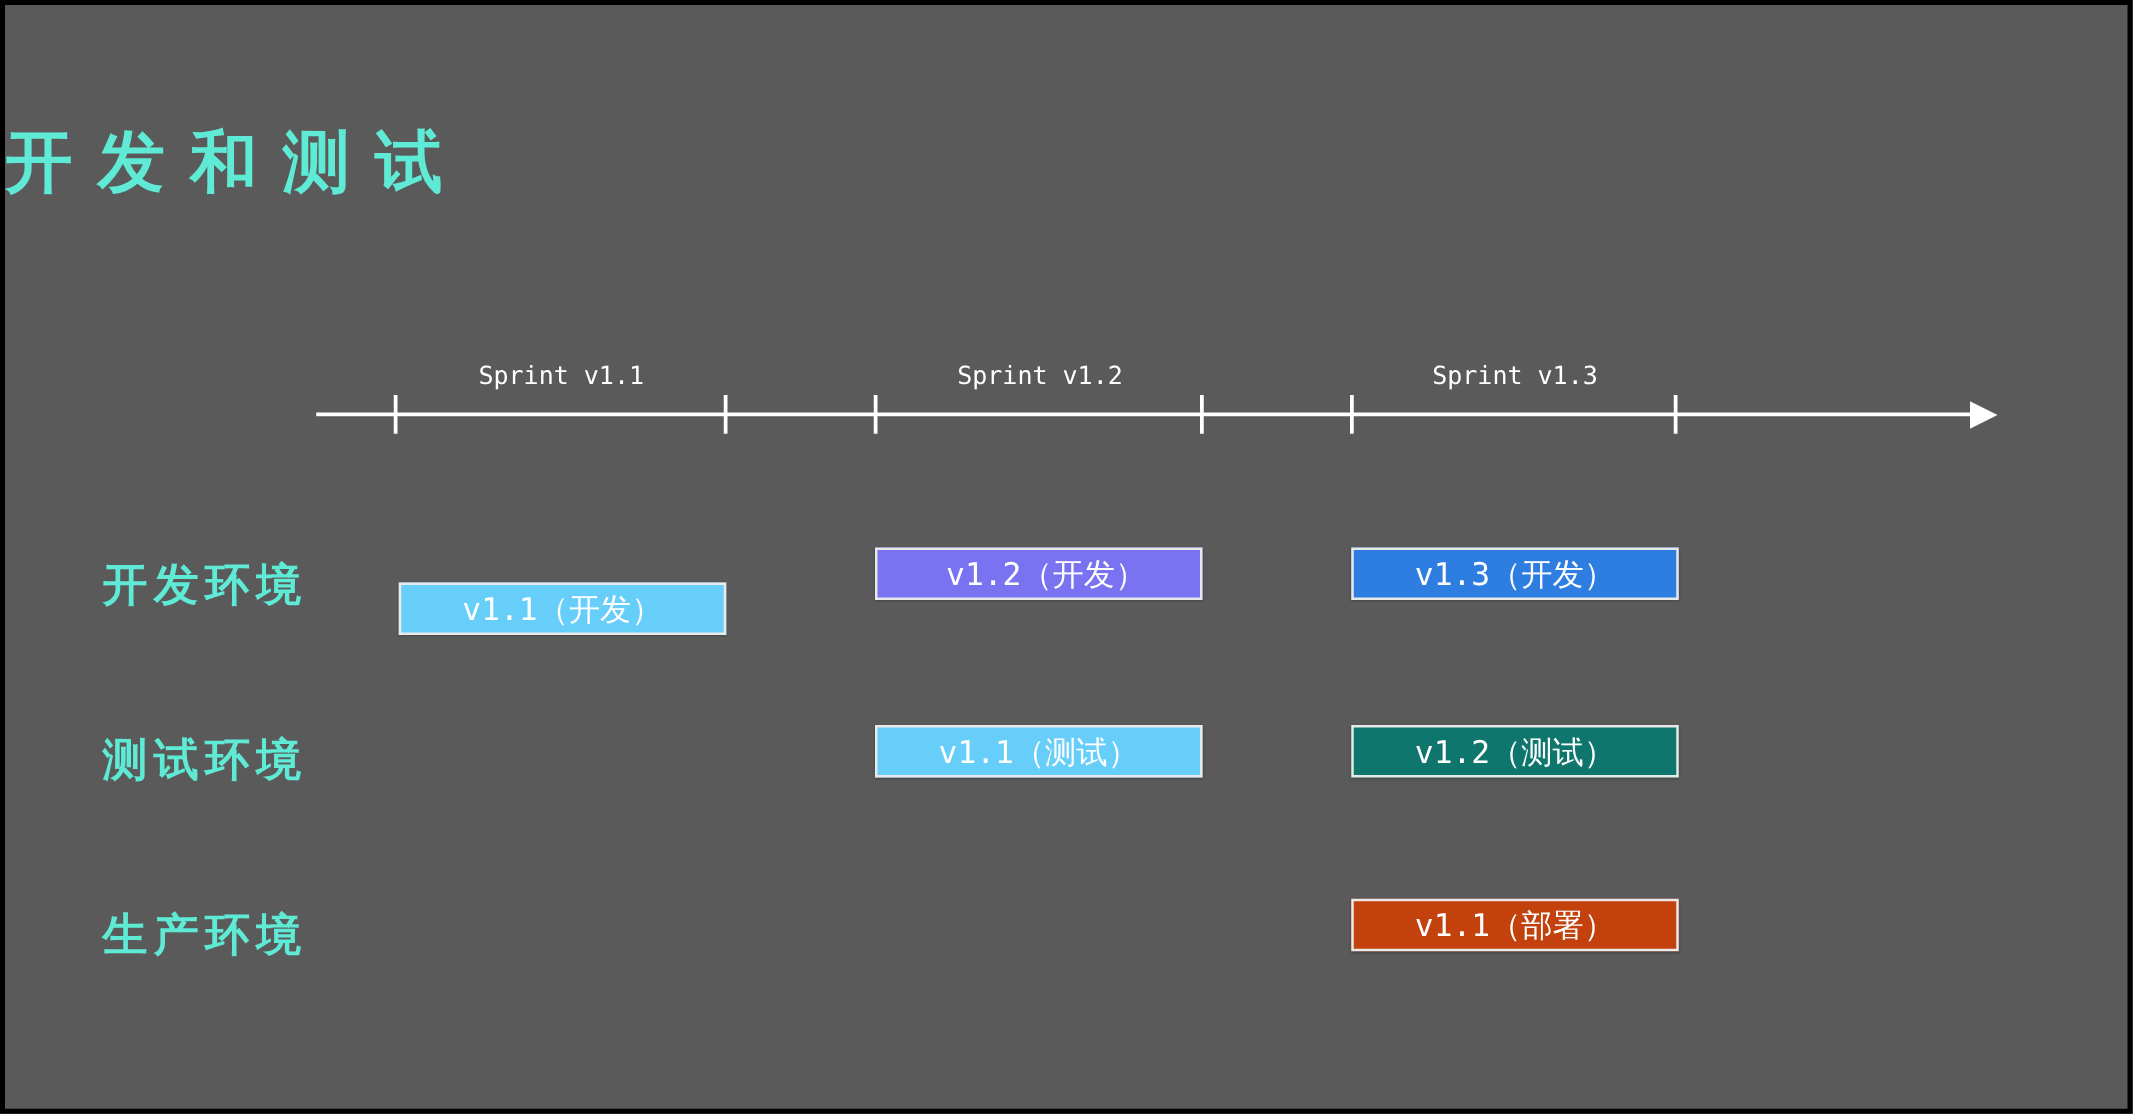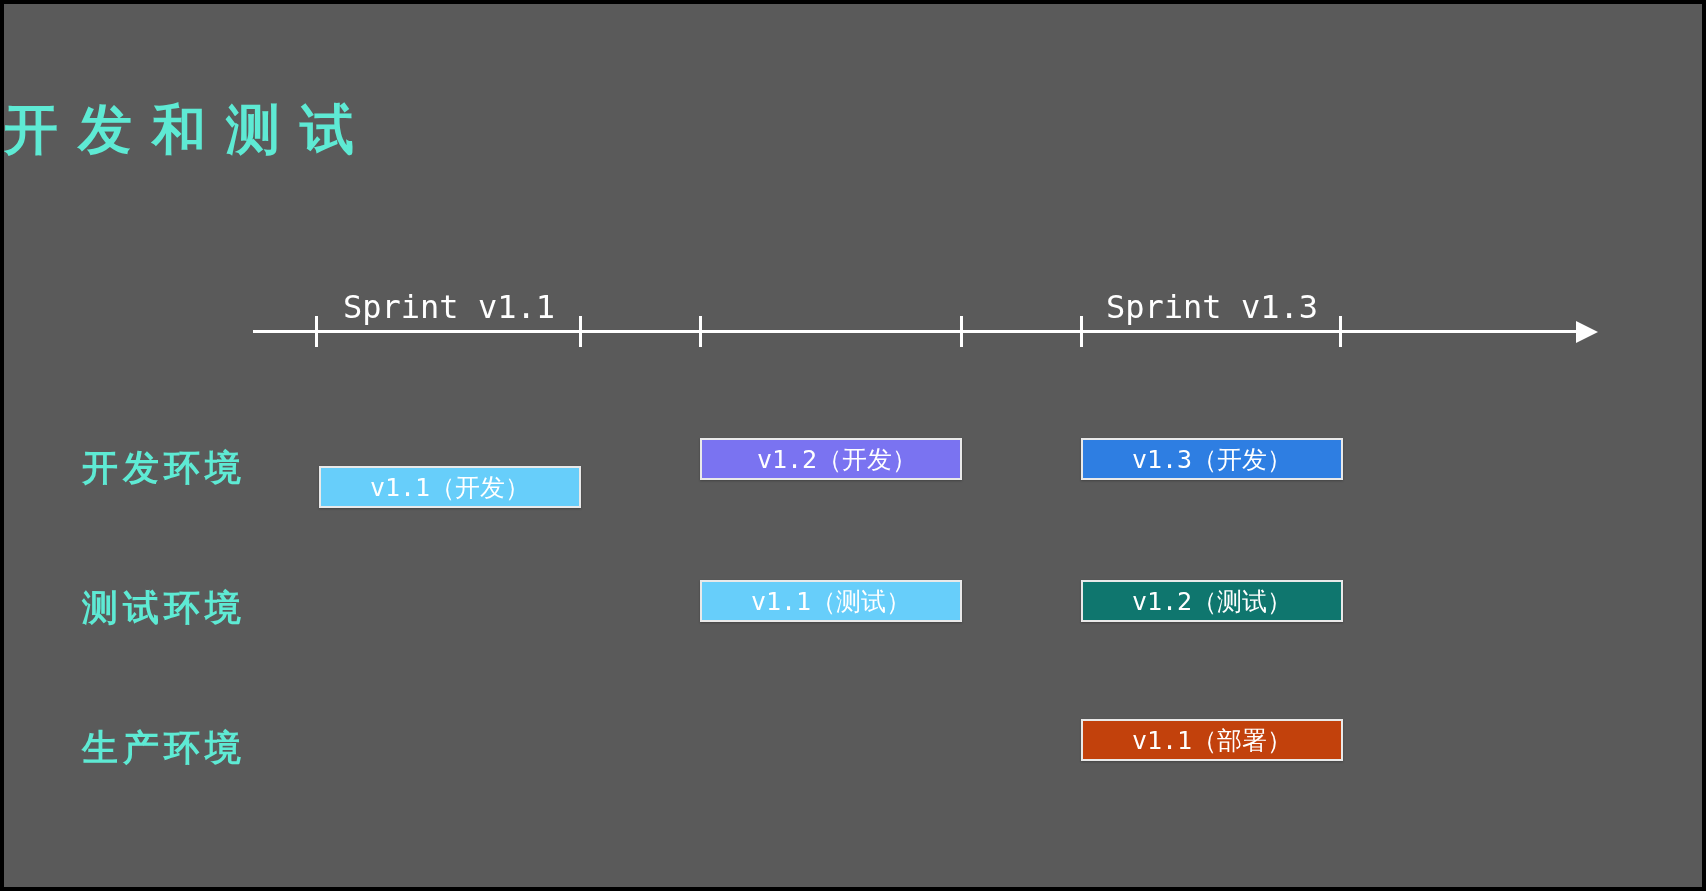--- a/index.html
+++ b/index.html
@@ -21,21 +21,21 @@
   
   .tl-line{position:absolute;left:249px;top:326px;width:1330px;height:3px;background:#fff;}
   .tl-arrow{
     position:absolute;left:1572px;top:317px;width:0;height:0;
     border-left:22px solid #fff;border-top:11px solid transparent;border-bottom:11px solid transparent;
   }
   .tick{position:absolute;top:312px;width:3px;height:31px;background:#fff;}
   .t0{left:311px}.t1{left:575px}.t2{left:695px}.t3{left:956px}.t4{left:1076px}.t5{left:1335px}
   .sprint{
     position:absolute;top:284px;width:300px;text-align:center;
-    color:#fff;font-size:32px;
+    color:#fff;font-size:20px;
     font-family:"DejaVu Sans Mono", monospace;
   }
   .s0{left:295px}.s1{left:678px}.s2{left:1058px}
   
   .rowlabel{
     position:absolute;left:78px;width:200px;
     color:#5eead4;font-size:36px;font-weight:bold;letter-spacing:5px;
   }
   .r0{top:440px}.r1{top:580px}.r2{top:720px}
   
@@ -60,20 +60,21 @@
   <div class="tl-line"></div>
   <div class="tl-arrow"></div>
   <div class="tick t0"></div>
   <div class="tick t1"></div>
   <div class="tick t2"></div>
   <div class="tick t3"></div>
   <div class="tick t4"></div>
   <div class="tick t5"></div>
 
   <div class="sprint s0">Sprint v1.1</div>
+  <div class="sprint s1">Sprint v1.2</div>
   <div class="sprint s2">Sprint v1.3</div>
 
   <div class="rowlabel r0">开发环境</div>
   <div class="rowlabel r1">测试环境</div>
   <div class="rowlabel r2">生产环境</div>
 
   <div class="bar c0 br0" style="background-color: rgb(103, 206, 250); margin-top: 28px;">v1.1（开发）</div>
   <div class="bar c1 br0" style="background-color: rgb(122, 115, 241); padding-left: 12px;">v1.2（开发）</div>
   <div class="bar c2 br0" style="background-color: rgb(46, 126, 226);">v1.3（开发）</div>
 

